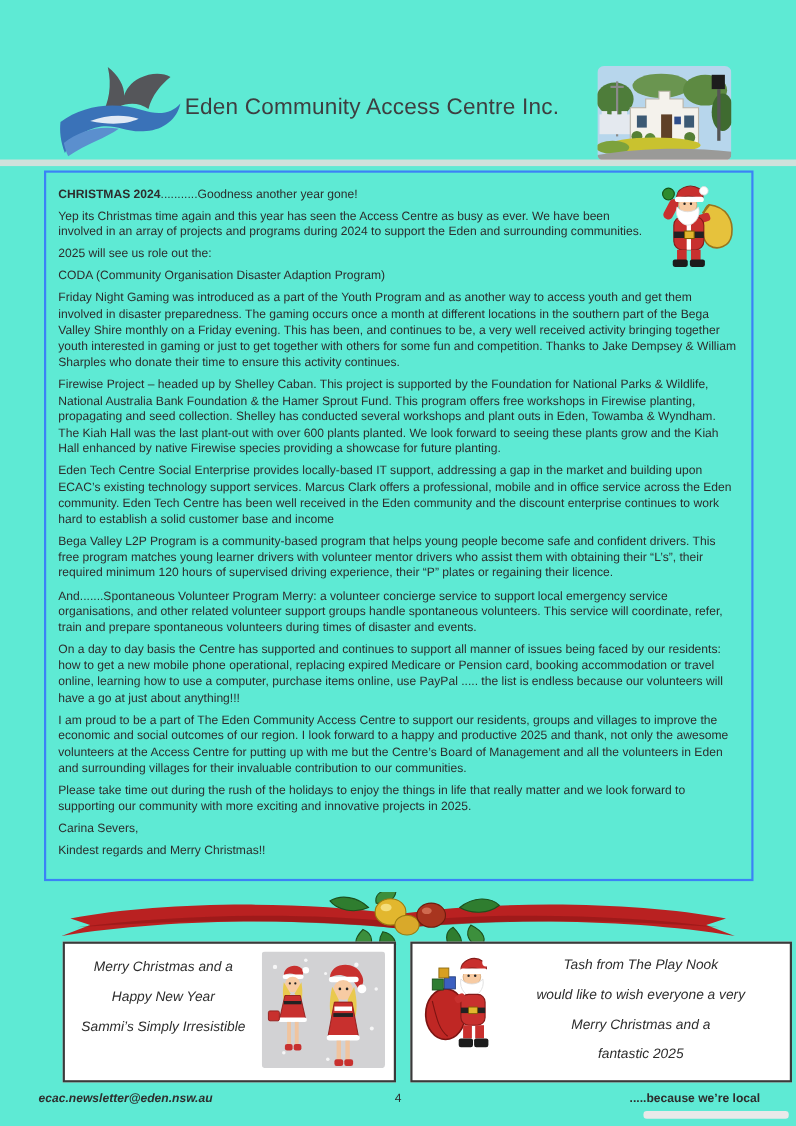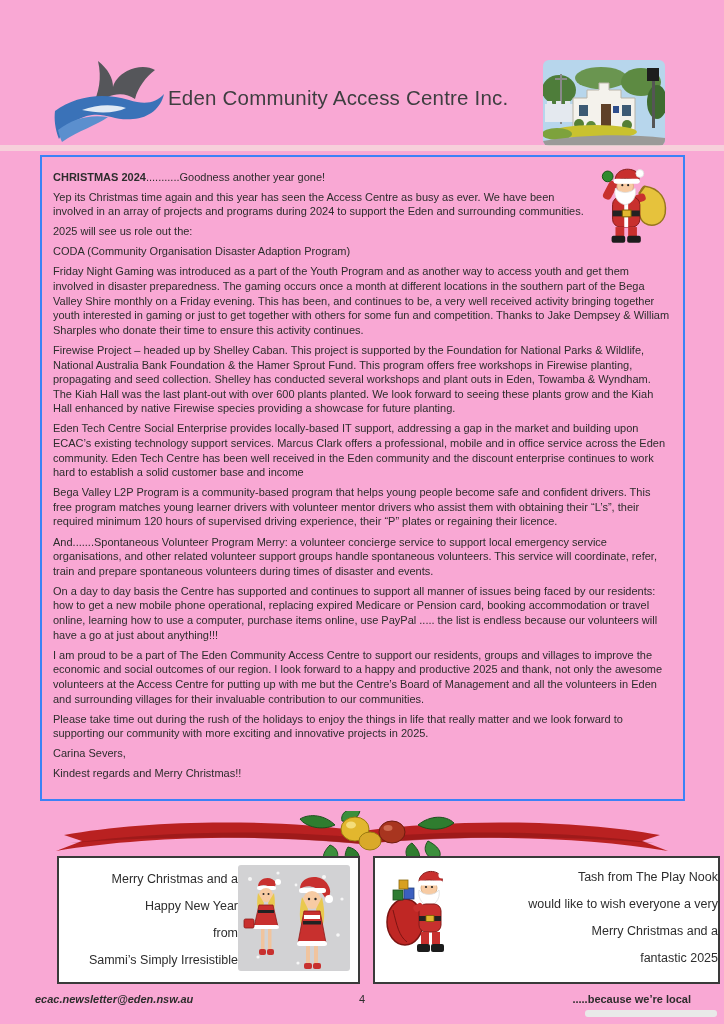--- a/index.html
+++ b/index.html
@@ -1,17 +1,17 @@
 <!DOCTYPE html>
 <html><head>
 <meta charset="utf-8">
 <style>
   * { margin:0; padding:0; box-sizing:border-box; }
   body { background:#e8e8e8; font-family:"Liberation Sans", sans-serif; }
-  .page { position:relative; width:724px; height:1024px; background:#f9a8d4; margin:0 auto; overflow:hidden; }
+  .page { position:relative; width:724px; height:1024px; background:#5eead4; margin:0 auto; overflow:hidden; }
 
   
   .logo { position:absolute; left:52px; top:50px; width:118px; height:102px; }
   .org-title { position:absolute; left:168px; top:86px; font-size:20.5px; color:#3e3e40; letter-spacing:.2px; }
   .building-photo { position:absolute; left:543px; top:60px; width:122px; height:86px; border-radius:6px; overflow:hidden; }
 
   
   .scan-band { position:absolute; left:0; top:145px; width:724px; height:6px; background:#f6dede; opacity:.75; }
   .scan-smudge { position:absolute; left:585px; top:1010px; width:132px; height:7px; background:#e9e9e9; border-radius:3px; }
 
@@ -24,21 +24,21 @@
   .letter .u { }
   .santa-float { float:right; width:76px; height:94px; margin:0 0 4px 10px; }
 
   
   .ribbon { position:absolute; left:30px; top:811px; width:664px; height:52px; }
 
   
   .gbox { position:absolute; top:856px; height:128px; border:2px solid #3a3a3a; background:#fff; }
   .gbox-left  { left:57px;  width:303px; display:flex; }
   .gbox-right { left:373px; width:347px; }
-  .gtext { font-size:12.5px; color:#2d2d2d; text-align:right; }
+  .gtext { font-size:12.5px; color:#2d2d2d; text-align:center;font-style:italic; }
   .gtext .gline { height:27px; line-height:27px; }
   .gbox-left .gtext { flex:1; padding-top:8px; }
   .girls-img { width:112px; height:106px; margin:7px 8px 0 0; flex:0 0 auto; }
   .gbox-right .santa-sack { position:absolute; left:10px; top:8px; width:62px; height:96px; }
   .gbox-right .gtext { margin-left:72px; padding-top:6px; }
 
   
   .footer { position:absolute; left:0; top:993px; width:724px; height:20px; font-size:11px; color:#2d2d2d; font-weight:bold; }
   .footer .f-email { position:absolute; left:35px;font-style:italic; }
   .footer .f-page { position:absolute; left:0; width:724px; text-align:center; font-weight:normal; }
@@ -151,21 +151,20 @@
       <ellipse cx="340" cy="30" rx="11" ry="9" fill="#d9a92a" stroke="#9a7a10" stroke-width="1"></ellipse>
       <ellipse cx="362" cy="21" rx="13" ry="11" fill="#a8351f" stroke="#6e1c0e" stroke-width="1"></ellipse>
       <ellipse cx="358" cy="17" rx="4.5" ry="3" fill="#cf6a4f"></ellipse>
     </svg>
   </div>
 
   <div class="gbox gbox-left">
     <div class="gtext">
       <div class="gline">Merry Christmas and a</div>
       <div class="gline">Happy New Year</div>
-      <div class="gline">from</div>
       <div class="gline">Sammi’s Simply Irresistible</div>
     </div>
     <div class="girls-img">
       <svg viewBox="0 0 112 106" width="112" height="106">
         <rect x="0" y="0" width="112" height="106" rx="3" fill="#d2d2d4"></rect>
         <g fill="#ffffff" opacity="0.8">
           <circle cx="12" cy="14" r="2"></circle>
             <circle cx="40" cy="8" r="1.6"></circle>
             <circle cx="86" cy="12" r="2"></circle>
             <circle cx="104" cy="34" r="1.6"></circle>

